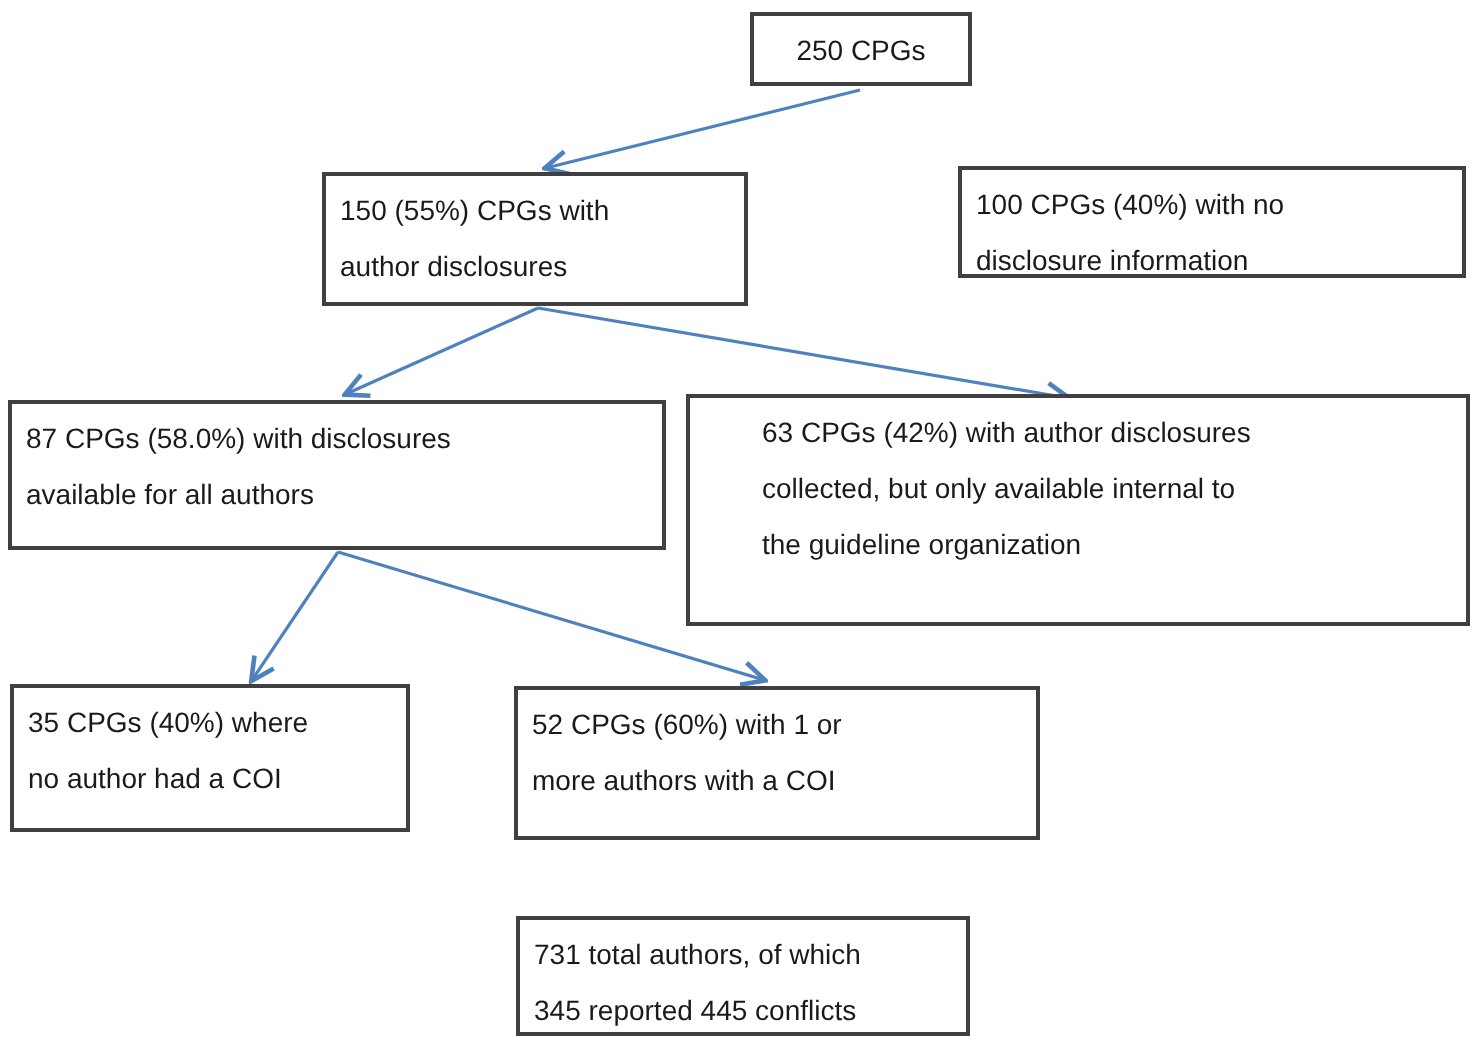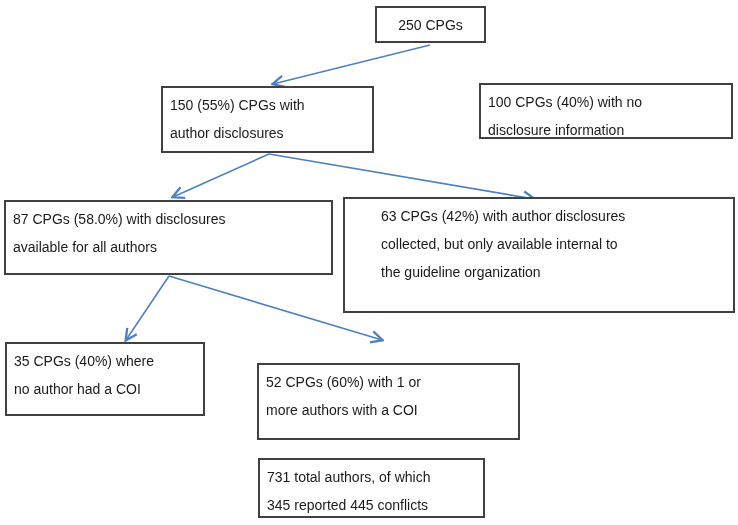--- a/index.html
+++ b/index.html
@@ -33,21 +33,21 @@
     padding: 0;
     white-space: nowrap;
   }
   
   #n-total          { left: 375px; top: 6px;   width: 111px; height: 37px; }
   #n-with-discl     { left: 161px; top: 86px;  width: 213px; height: 67px; }
   #n-no-discl       { left: 479px; top: 83px;  width: 254px; height: 56px; }
   #n-all-authors    { left: 4px;   top: 200px; width: 329px; height: 75px; }
   #n-internal-only  { left: 343px; top: 197px; width: 392px; height: 116px; padding-left: 36px; }
   #n-no-coi         { left: 5px;   top: 342px; width: 200px; height: 74px; }
-  #n-with-coi       { left: 257px; top: 363px; width: 263px; height: 77px; }
+  #n-with-coi       { left: 257px; top: 343px; width: 263px; height: 77px; }
   #n-totals         { left: 258px; top: 458px; width: 227px; height: 60px; }
   .arrows {
     position: absolute;
     left: 0; top: 0;
     width: 738px;
     height: 525px;
     pointer-events: none;
   }
 </style>
 </head>

